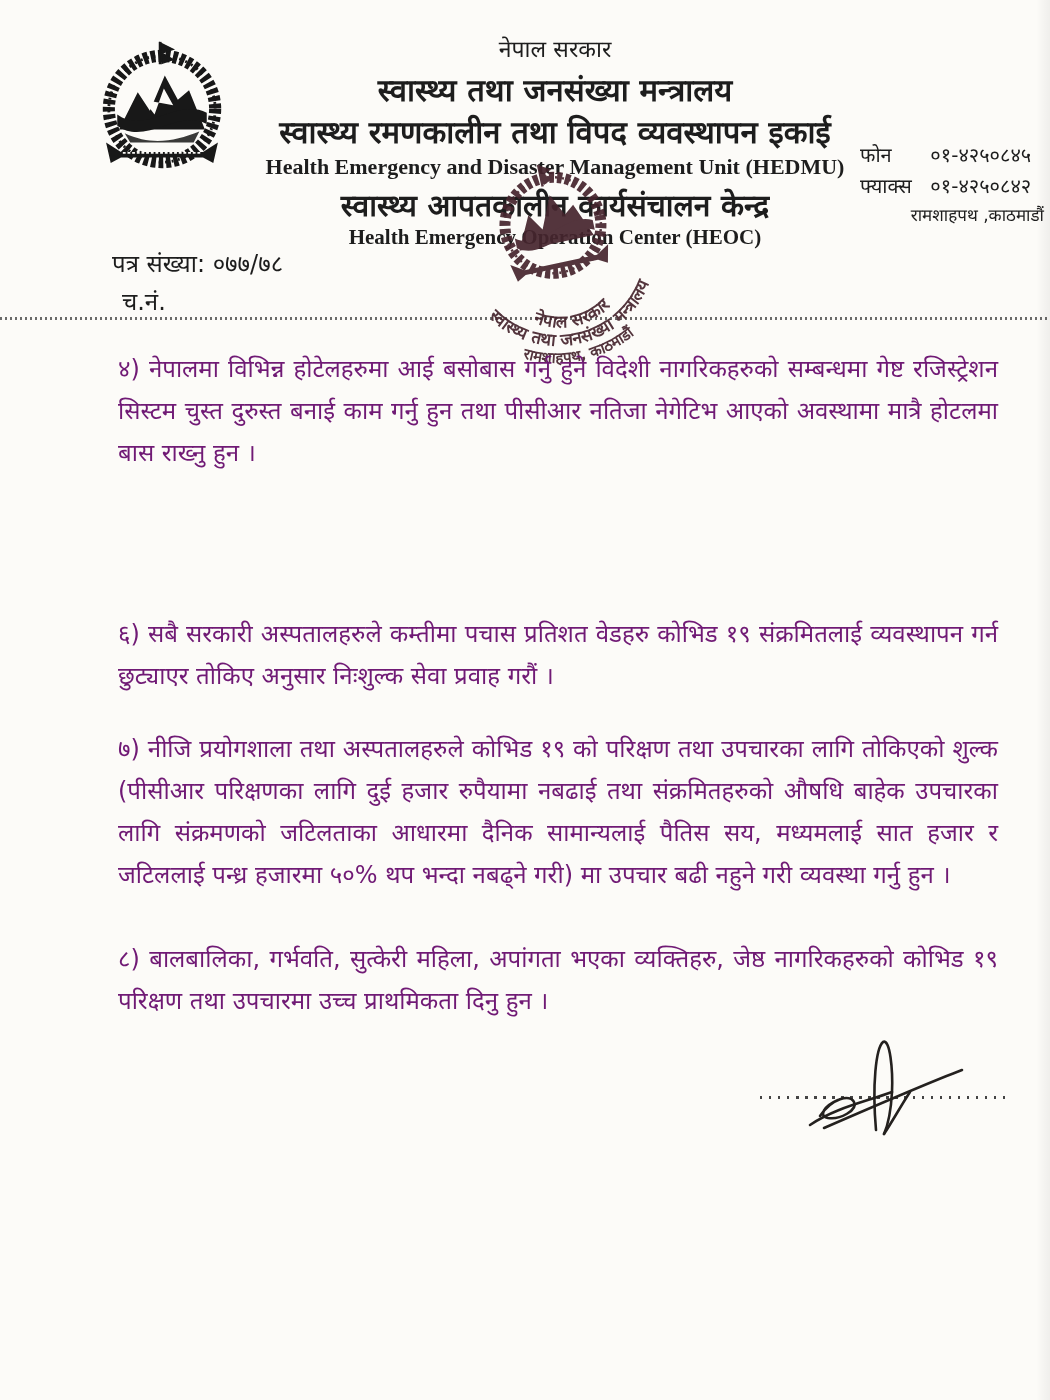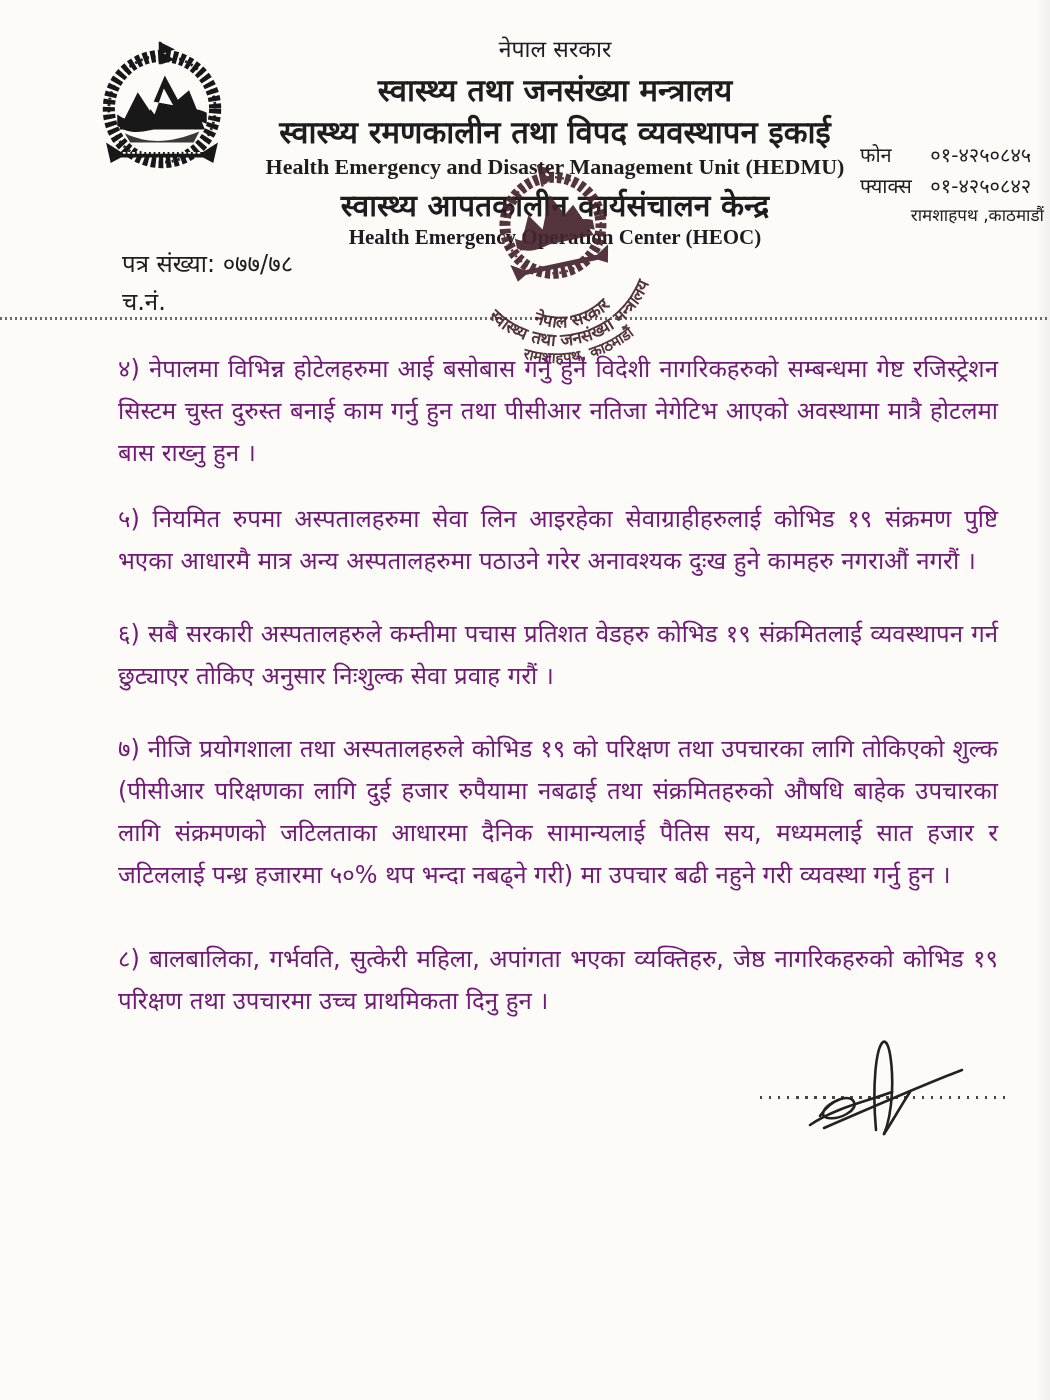--- a/index.html
+++ b/index.html
@@ -32,21 +32,21 @@
 
   
   .logo{left:88px;top:40px;width:148px;height:138px;}
 
   
   .contact{left:860px;top:140px;width:184px;font-size:20px;line-height:31px;white-space:nowrap;}
   .contact .lbl{display:inline-block;width:64px;}
   .contact .addr{display:block;text-align:right;font-size:17px;line-height:26px;}
 
   
-  .refno{left:122px;top:246px;font-size:24px;}
+  .refno{left:112px;top:246px;font-size:24px;}
   .chno {left:122px;top:284px;font-size:24px;}
 
   
   .dotline{
     left:0;top:317px;width:1050px;height:3px;
     background:repeating-linear-gradient(90deg,#3a3a3a 0 2px, transparent 2px 5px);
     opacity:.75;
   }
 
   
@@ -155,21 +155,20 @@
           <textPath href="#arcMiddle" startOffset="50%" text-anchor="middle">स्वास्थ्य तथा जनसंख्या मन्त्रालय</textPath>
         </text>
         <text font-size="15" font-weight="bold" stroke="none">
           <textPath href="#arcOuter" startOffset="50%" text-anchor="middle">रामशाहपथ, काठमाडौं</textPath>
         </text>
       </g>
     </svg>
   </div>
 
   <div class="abs para p0">४) नेपालमा विभिन्न होटेलहरुमा आई बसोबास गर्नु हुने विदेशी नागरिकहरुको सम्बन्धमा गेष्ट रजिस्ट्रेशन सिस्टम चुस्त दुरुस्त बनाई काम गर्नु हुन तथा पीसीआर नतिजा नेगेटिभ आएको अवस्थामा मात्रै होटलमा बास राख्नु हुन ।</div>
-  <div class="abs para p1">५) नियमित रुपमा अस्पतालहरुमा सेवा लिन आइरहेका सेवाग्राहीहरुलाई कोभिड १९ संक्रमण पुष्टि भएका आधारमै मात्र अन्य अस्पतालहरुमा पठाउने गरेर अनावश्यक दुःख हुने कामहरु नगराऔं नगरौं ।</div>
   <div class="abs para p2">६) सबै सरकारी अस्पतालहरुले कम्तीमा पचास प्रतिशत वेडहरु कोभिड १९ संक्रमितलाई व्यवस्थापन गर्न छुट्याएर तोकिए अनुसार निःशुल्क सेवा प्रवाह गरौं ।</div>
   <div class="abs para p3">७) नीजि प्रयोगशाला तथा अस्पतालहरुले कोभिड १९ को परिक्षण तथा उपचारका लागि तोकिएको शुल्क (पीसीआर परिक्षणका लागि दुई हजार रुपैयामा नबढाई तथा संक्रमितहरुको औषधि बाहेक उपचारका लागि संक्रमणको जटिलताका आधारमा दैनिक सामान्यलाई पैतिस सय, मध्यमलाई सात हजार र जटिललाई पन्ध्र हजारमा ५०% थप भन्दा नबढ्ने गरी) मा उपचार बढी नहुने गरी व्यवस्था गर्नु हुन ।</div>
   <div class="abs para p4">८) बालबालिका, गर्भवति, सुत्केरी महिला, अपांगता भएका व्यक्तिहरु, जेष्ठ नागरिकहरुको कोभिड १९ परिक्षण तथा उपचारमा उच्च प्राथमिकता दिनु हुन ।</div>
 
   <div class="abs sig-dots"></div>
   <div class="abs sig-scribble">
     <svg viewBox="0 0 230 110" width="230" height="110" aria-hidden="true">
       <g fill="none" stroke="#24211f" stroke-width="2.6" stroke-linecap="round">
 
         <path d="M96,100 C92,55 96,18 103,12 C110,8 113,40 112,62 C111,80 108,95 104,104"></path>

